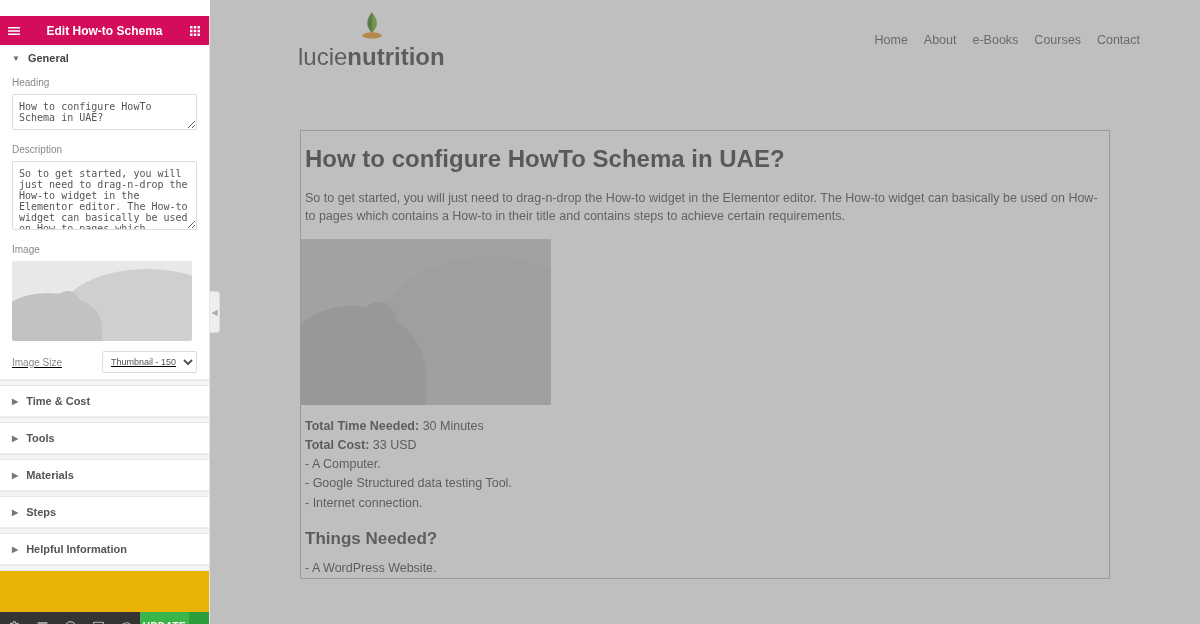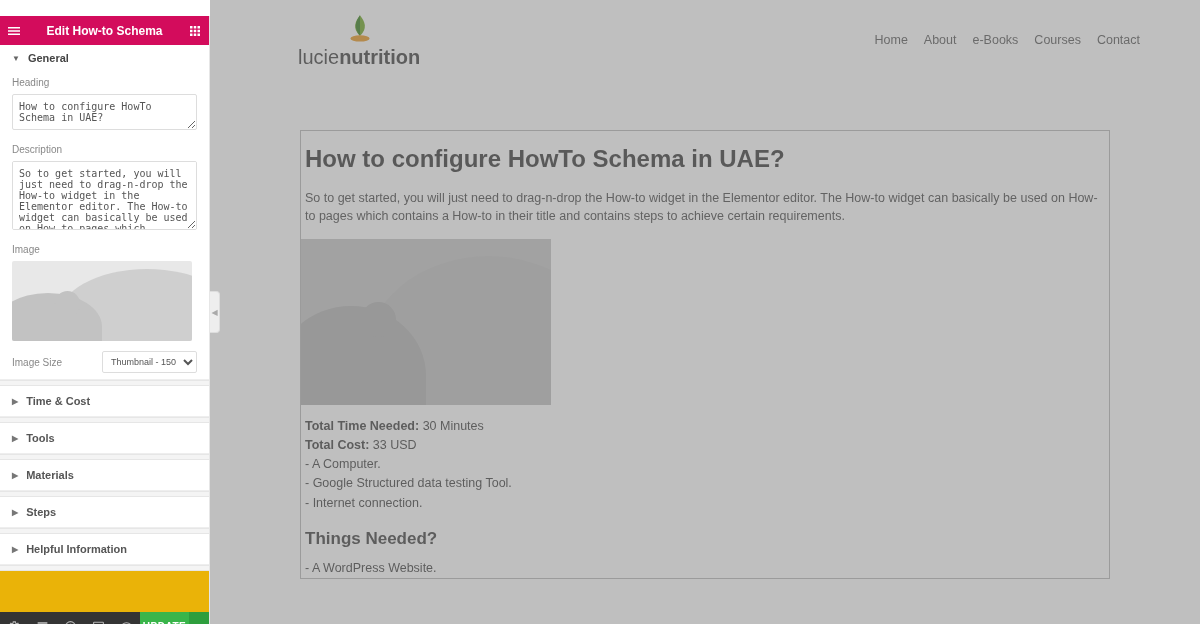--- a/index.html
+++ b/index.html
@@ -17,21 +17,21 @@
 .sb-tab svg { width:14px; height:14px; }
 .sb-scroll { flex:1; overflow:auto; }
 .sb-section { border-bottom:1px solid #eee; background:#fff; }
 .sb-section-h { padding:7px 12px; font-size:11px; font-weight:600; color:#444; display:flex; align-items:center; gap:8px; cursor:pointer; }
 .sb-section-h .caret { font-size:8px; color:#666; }
 .sb-field { padding:6px 12px 4px; }
 .sb-label { font-size:10px; color:#888; margin-bottom:6px; display:block; }
 .sb-input, .sb-textarea, .sb-select { width:100%; font-family:Consolas,monospace; font-size:10px; border:1px solid #ddd; border-radius:2px; padding:6px; color:#555; background:#fff; }
 .sb-textarea { resize:vertical; }
 .sb-img-ph { width:180px; height:80px; background:#e8e8e8; border-radius:2px; position:relative; overflow:hidden; }
-.sb-row { display:flex; align-items:center; padding:6px 12px; gap:8px; }
+.sb-row { display:flex; align-items:center; padding:6px 12px; gap:8px;text-decoration:underline; }
 .sb-row .sb-label { flex:1; margin:0; }
 .sb-row .sb-select { width:95px; font-size:9px; font-family:Arial; padding:4px; }
 
 .sb-sections-gap { height:6px; background:#f4f4f4; border-top:1px solid #e6e6e6; border-bottom:1px solid #e6e6e6; }
 .acc-item { padding:9px 12px; font-size:11px; font-weight:600; color:#555; display:flex; align-items:center; gap:8px; background:#fff; border-bottom:1px solid #eee; cursor:pointer; }
 .acc-item .caret { font-size:8px; color:#777; }
 
 .sb-footer { height:28px; background:#343434; display:flex; align-items:center; }
 .sb-footer .tool { width:28px; height:28px; display:flex; justify-content:center; align-items:center; color:#b5b5b5; cursor:pointer; }
 .sb-update { flex:1; display:flex; height:100%; }
@@ -40,21 +40,21 @@
 
 
 .collapse-handle { position:absolute; left:210px; top:50%; transform:translateY(-50%); width:10px; height:42px; background:#eee; border:1px solid #ddd; border-left:none; border-radius:0 4px 4px 0; display:flex; justify-content:center; align-items:center; color:#aaa; font-size:8px; cursor:pointer; z-index:5; }
 
 
 .preview-mask { position:absolute; left:210px; top:0; right:0; bottom:0; background:#fff; }
 .dim-overlay { position:absolute; inset:0; background:rgba(128,128,128,.5); pointer-events:none; z-index:3; }
 
 .site-header { height:80px; display:flex; align-items:center; padding:0 60px 0 90px; }
 .logo-icon { width:32px; height:32px; position:relative; margin-bottom:2px; }
-.logo-text { font-size:20px; color:#3b3b3b; margin-left:-2px; }
+.logo-text { font-size:24px; color:#3b3b3b; margin-left:-2px; }
 .logo-text b { color:#3b3b3b; font-weight:700; }
 .logo-wrap { display:flex; flex-direction:column; align-items:center; }
 .nav { margin-left:auto; display:flex; gap:16px; }
 .nav a { font-size:12.5px; color:#555; text-decoration:none; }
 
 .content { padding:0 90px 40px; color:#3a3a3a; }
 .widget { border:1px solid #b7b7b7; padding:14px 0 0 0; margin-top:50px;}
 .widget * { padding-left:0; }
 .h-title { font-size:24px; font-weight:700; margin:0 0 16px 0; padding:0 4px; color:#333; }
 .desc { font-size:12.5px; line-height:1.45; margin-bottom:14px; padding:0 4px; color:#444; }

